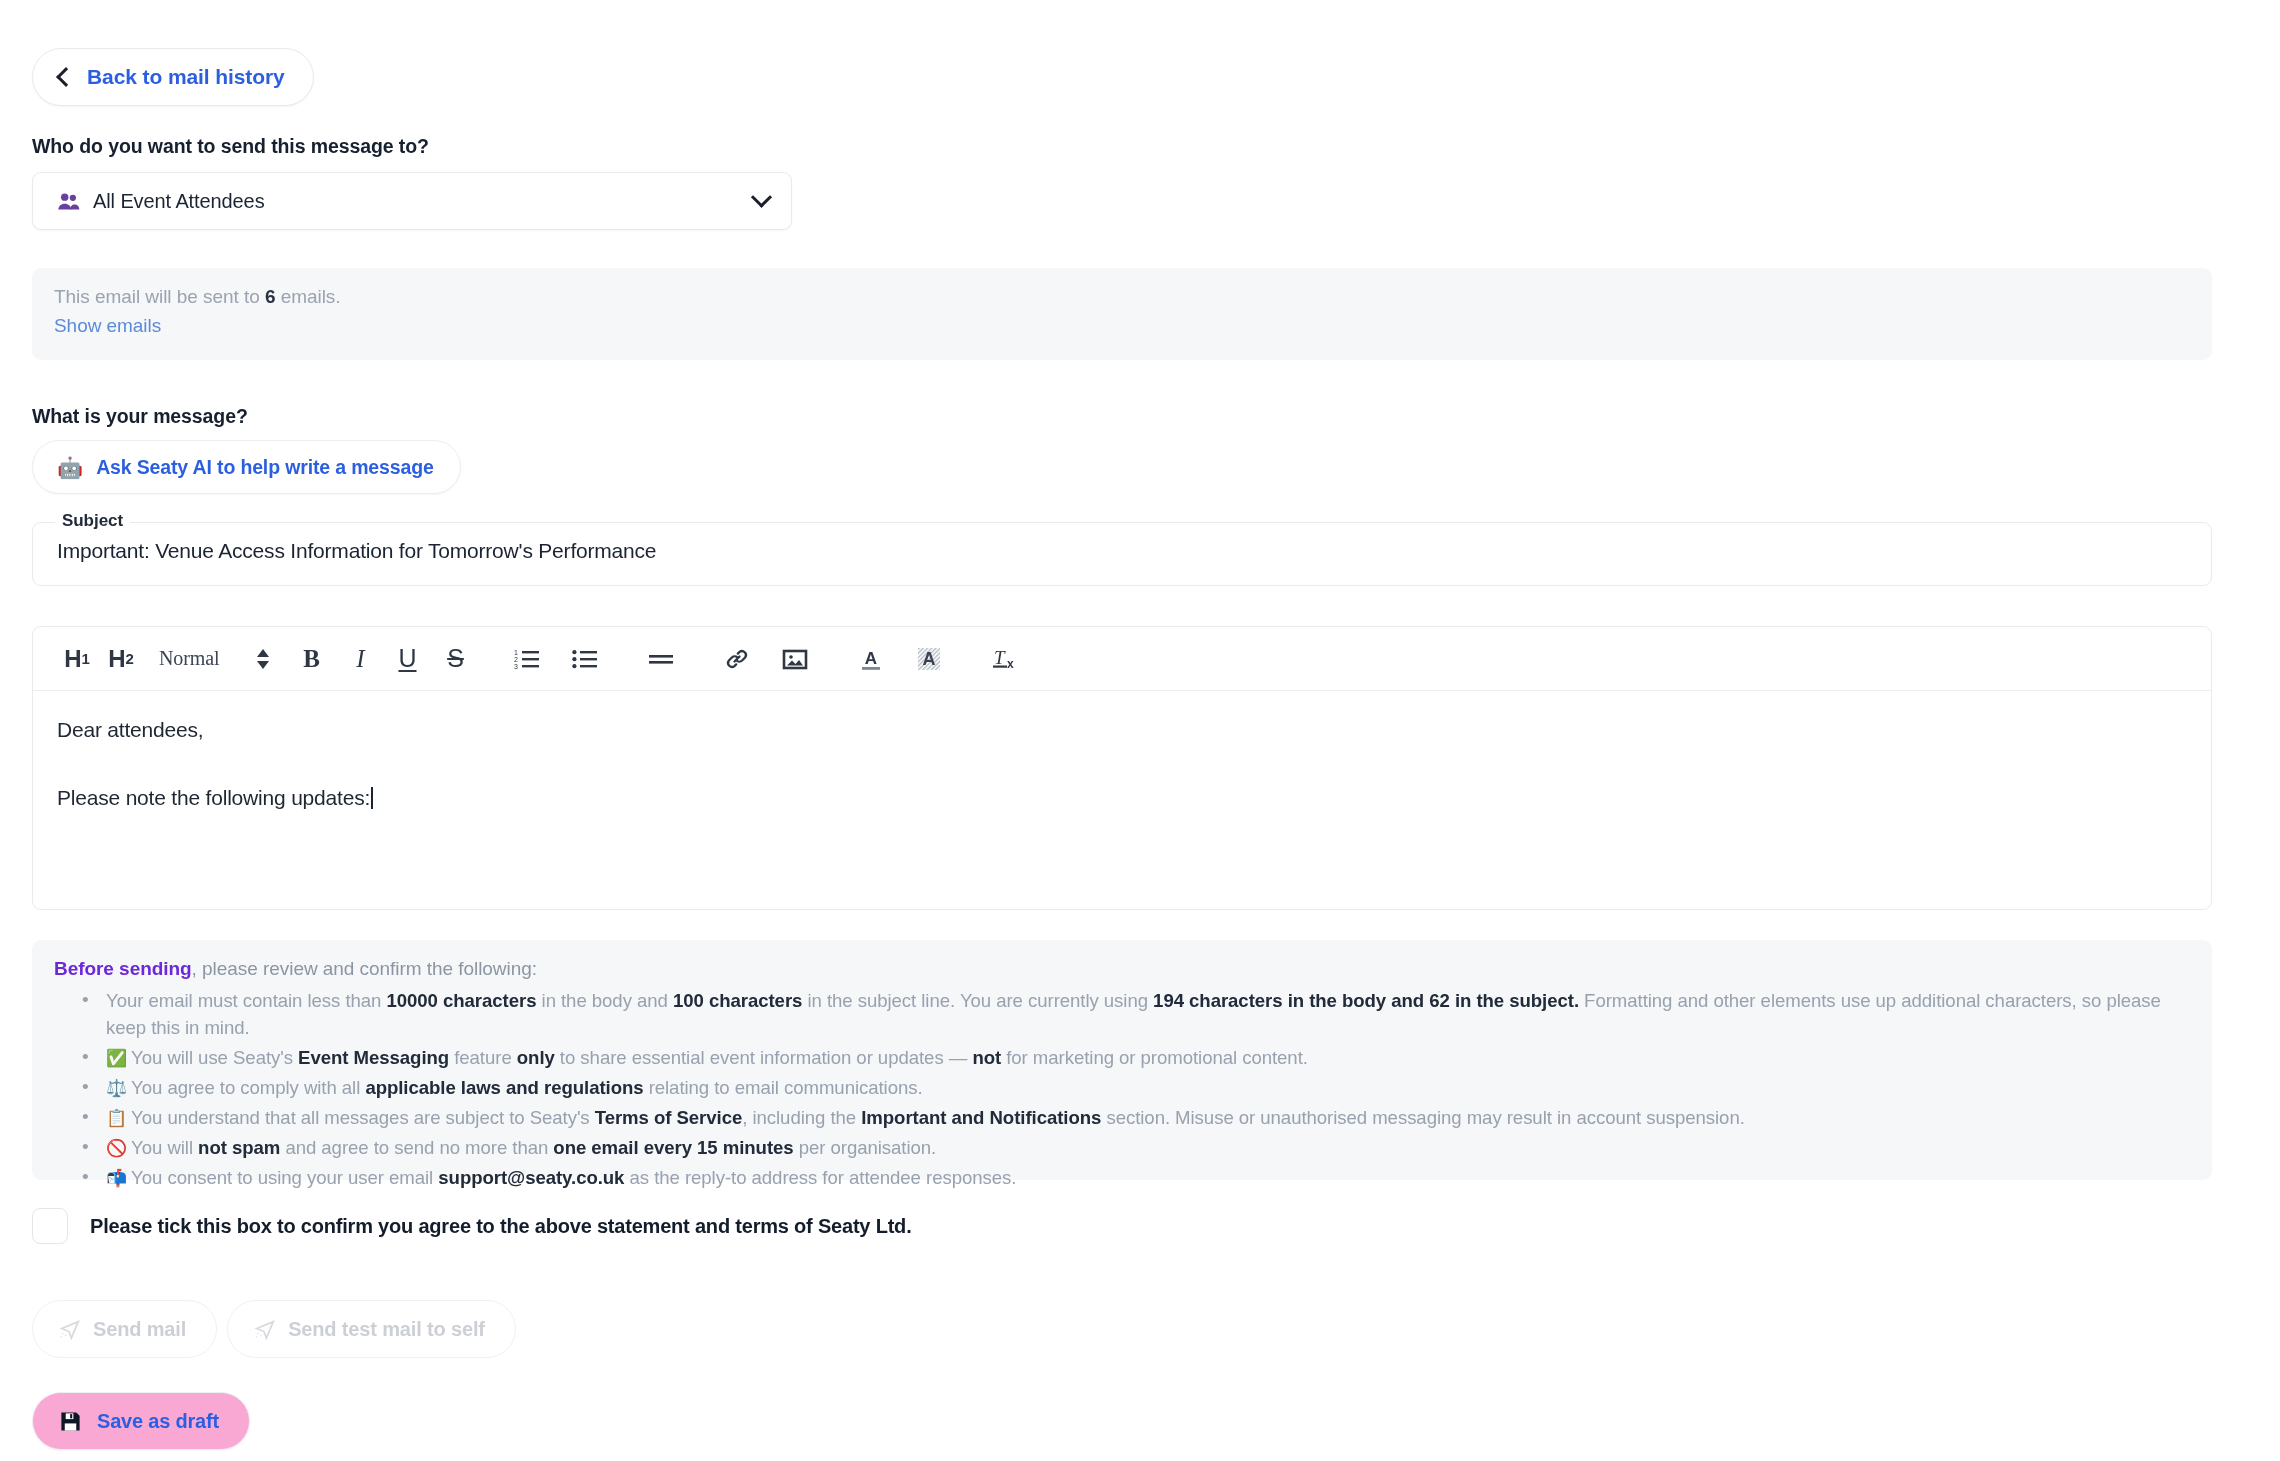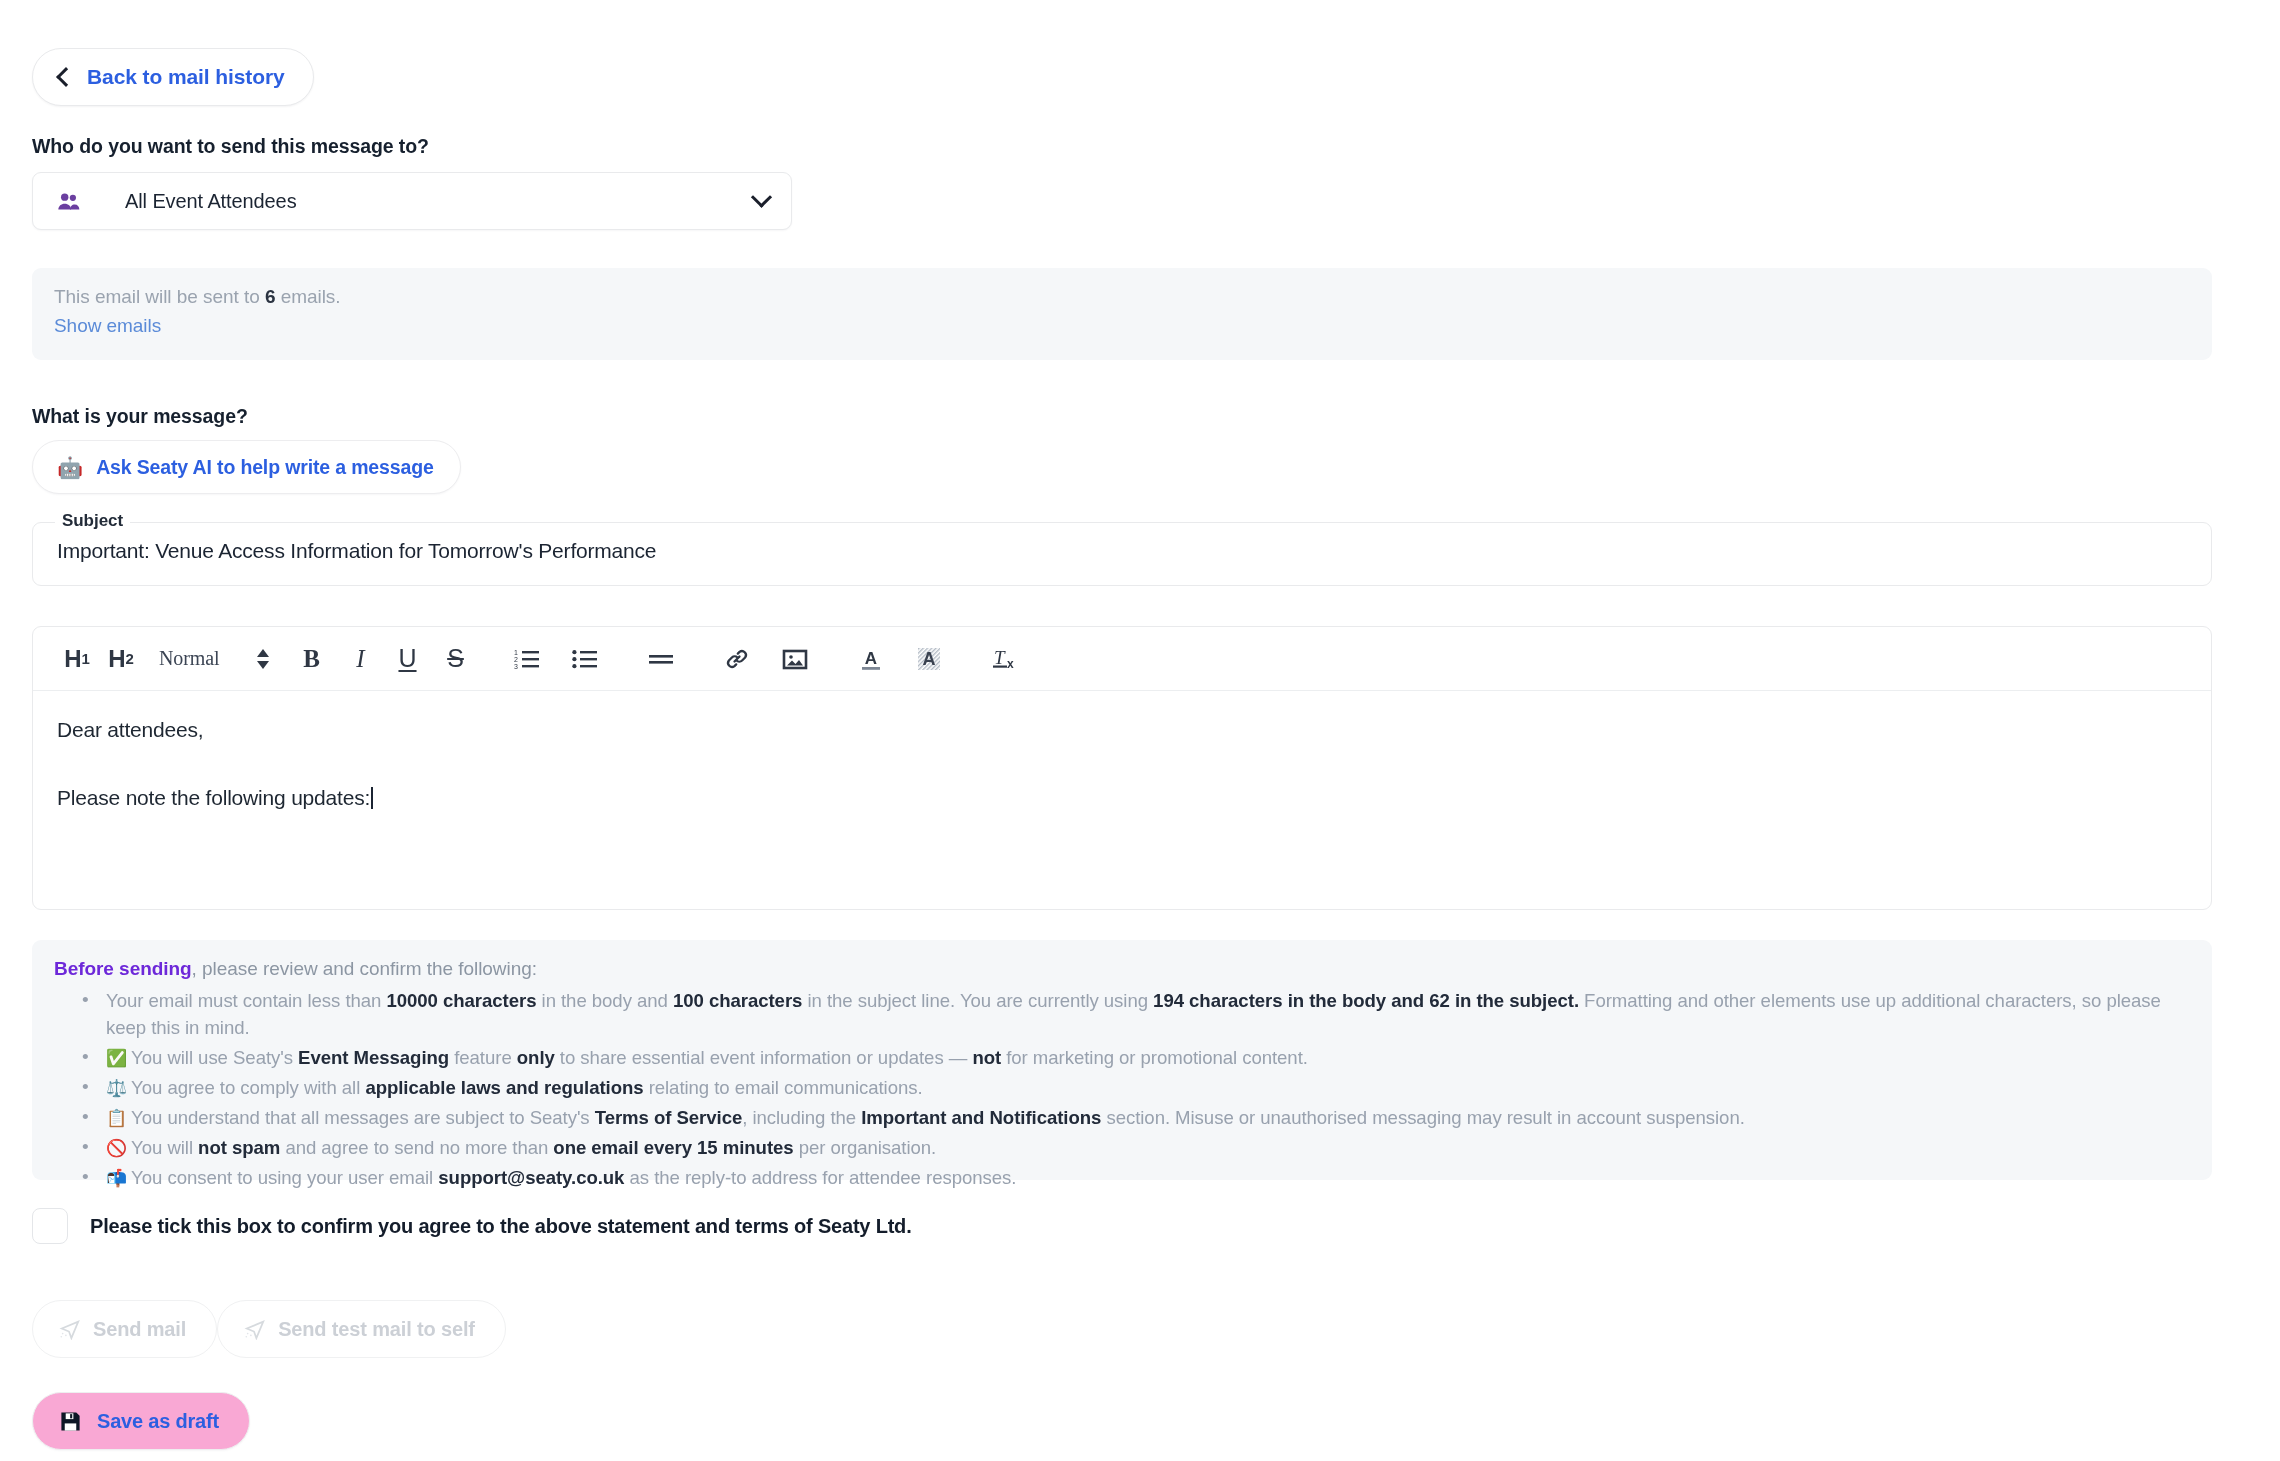--- a/index.html
+++ b/index.html
@@ -69,21 +69,20 @@
     display: flex; align-items: center;
     padding: 0 22px 0 24px;
     cursor: pointer;
     box-shadow: 0 1px 2px rgba(16,24,40,0.04);
   }
   .select-left { display: flex; align-items: center; gap: 13px; flex: 1; }
   .people-icon { width: 23px; height: 19px; display: block; }
   .select-value {
     font-size: 20px; color: #1b2432; letter-spacing: -0.1px;
     white-space: nowrap;
-    margin-left: 32px;
   }
   .chev-down {
     width: 15px; height: 15px;
     border-right: 3.6px solid #1a1f2b;
     border-bottom: 3.6px solid #1a1f2b;
     transform: rotate(45deg) translate(-3px,-3px);
   }
 
   
   .info-banner {
@@ -275,21 +274,21 @@
   }
   .consent-label {
     font-size: 20px; font-weight: 700; color: #141d2b;
     letter-spacing: -0.2px; white-space: nowrap;
   }
 
   
   .btn-row {
     position: absolute;
     left: 32px; top: 1300px;
-    display: flex; gap: 0;
+    display: flex; gap: 10px;
   }
   .pill {
     height: 58px;
     display: flex; align-items: center; gap: 12px;
     padding: 0 30px 0 26px;
     background: #ffffff;
     border: 1.6px solid #f0f1f2;
     border-radius: 29px;
   }
   .pill.disabled { cursor: default; }

